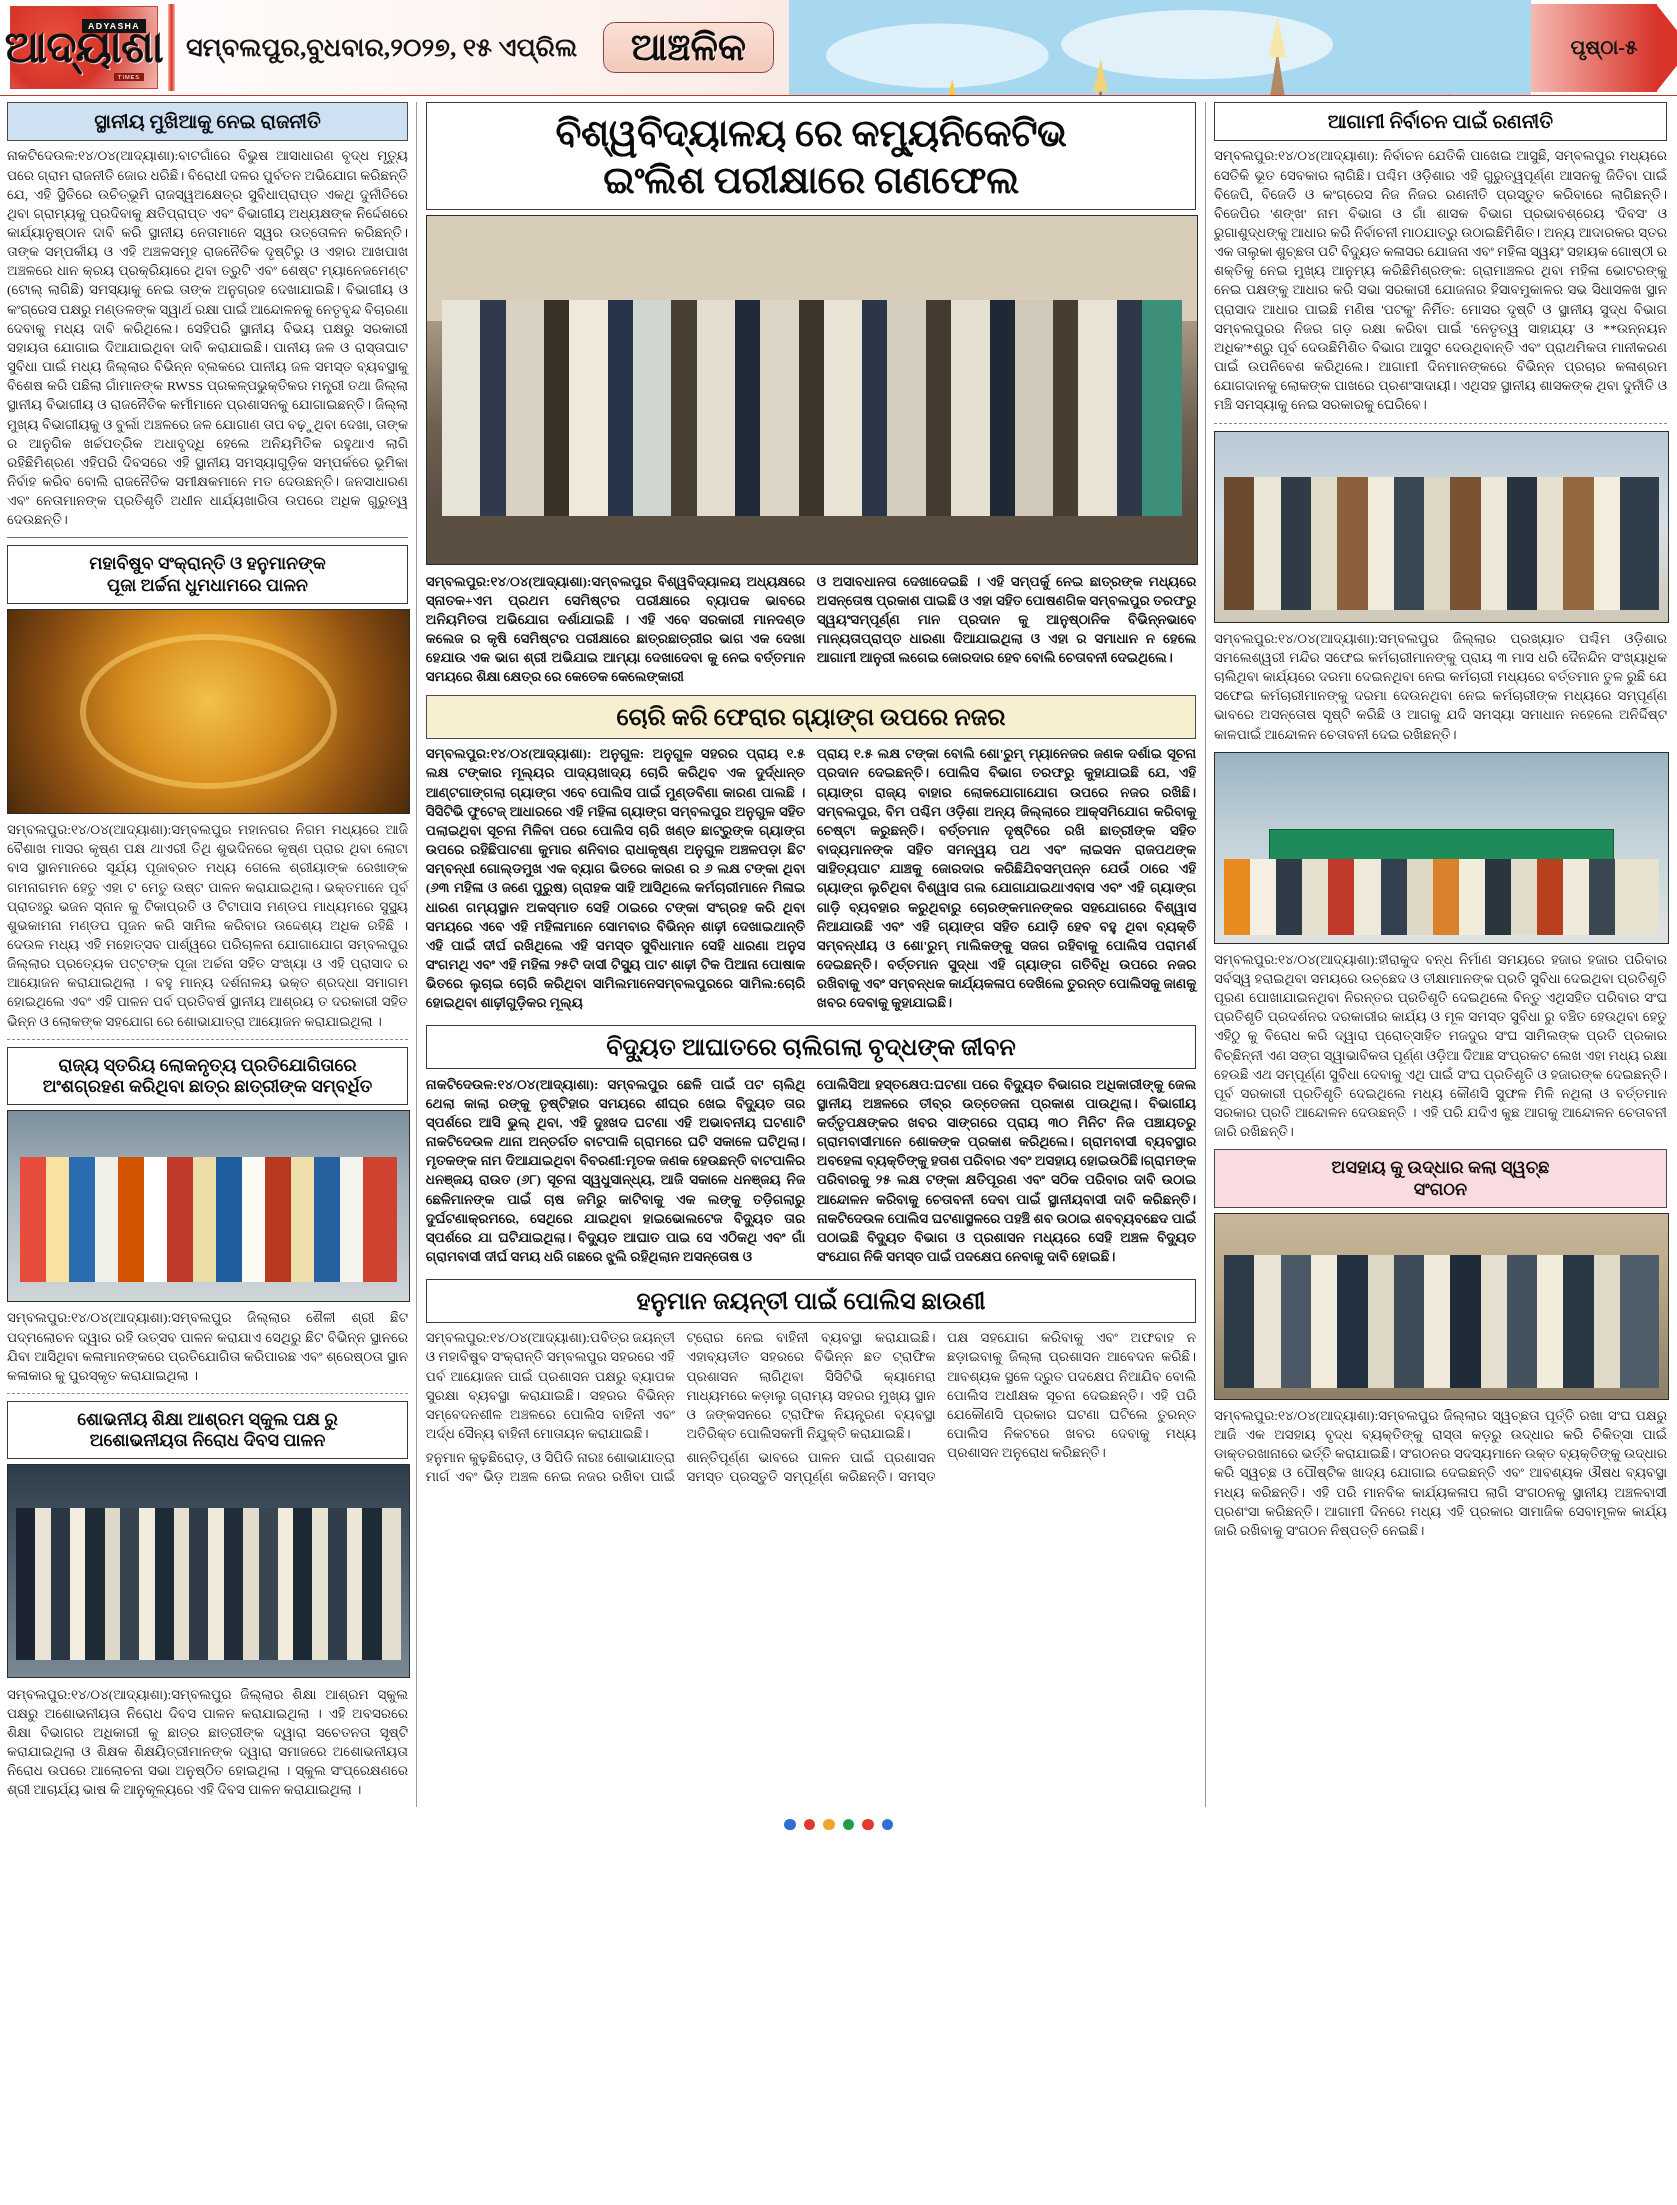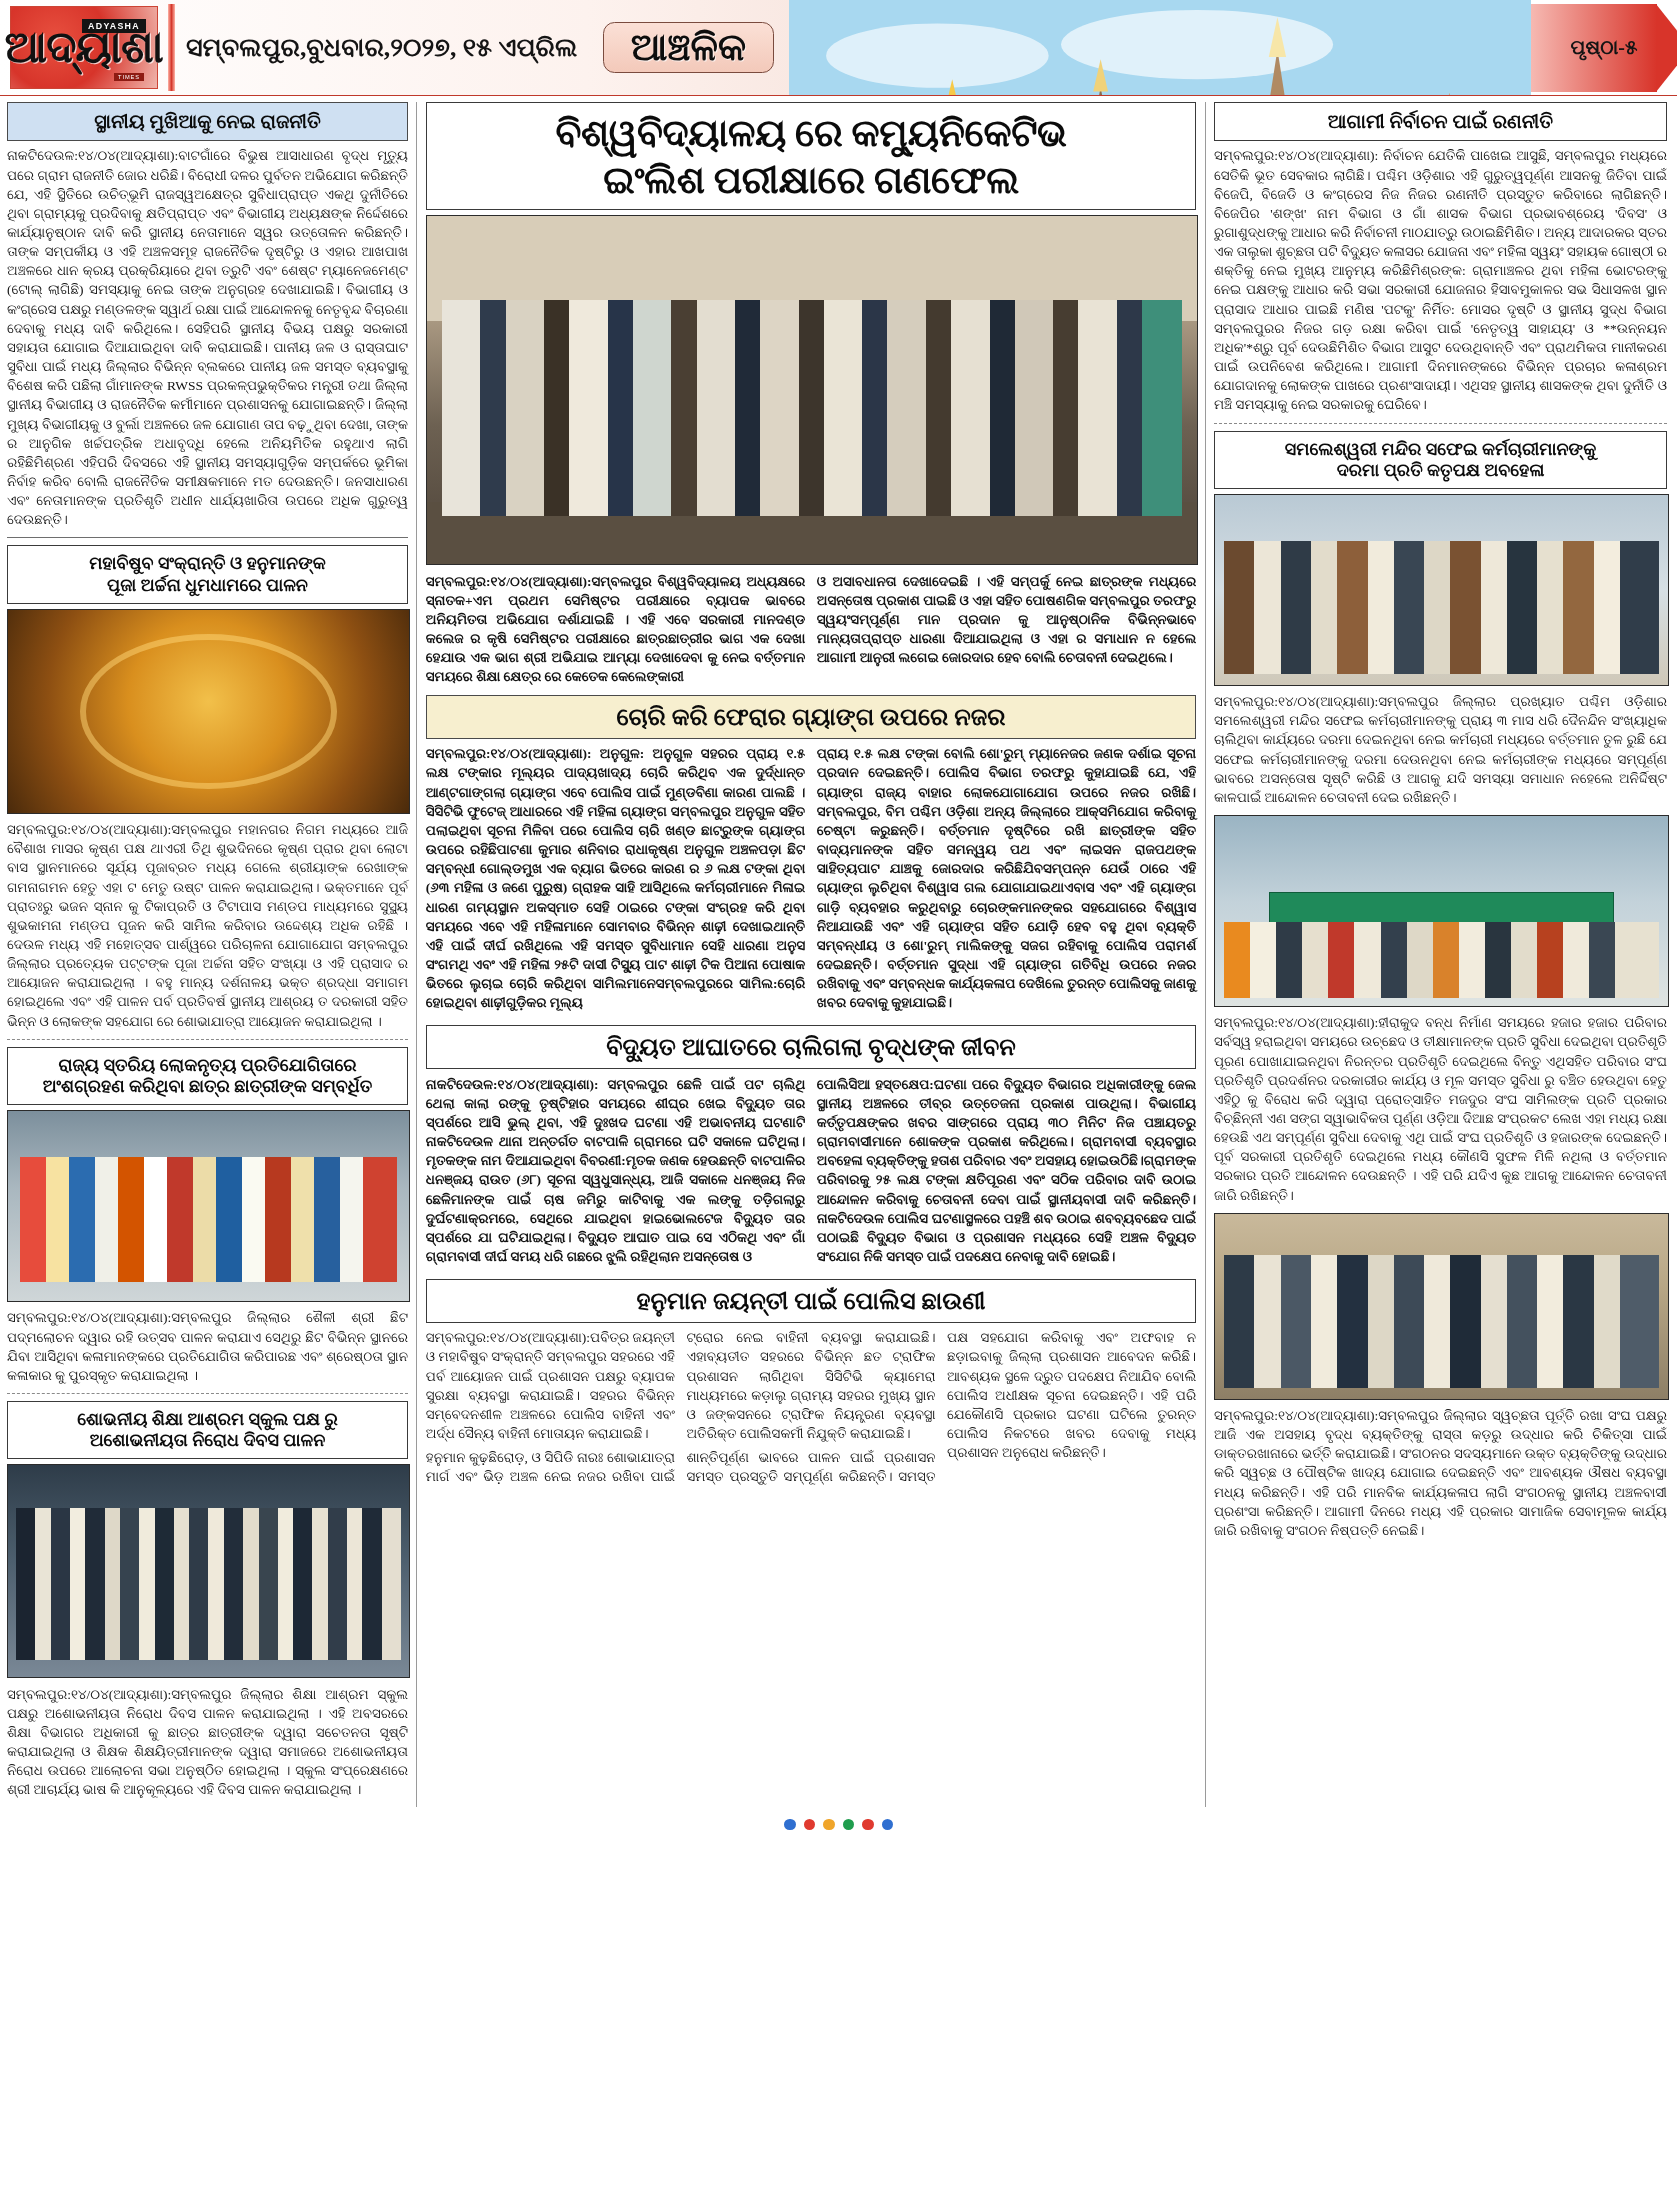--- a/index.html
+++ b/index.html
@@ -384,40 +384,40 @@
       <div class="article">
         <div class="hl-box plain">
           <div class="headline h-sm">ଆଗାମୀ ନିର୍ବାଚନ ପାଇଁ ରଣନୀତି</div>
         </div>
         <div class="body-text cols-1">ସମ୍ବଲପୁର:୧୪/୦୪(ଆଦ୍ୟାଶା): ନିର୍ବାଚନ ଯେତିକି ପାଖେଇ ଆସୁଛି, ସମ୍ବଲପୁର ମଧ୍ୟରେ ସେତିକି ଭୂତ ସେବକାର ଲାଗିଛି। ପଶ୍ଚିମ ଓଡ଼ିଶାର ଏହି ଗୁରୁତ୍ୱପୂର୍ଣ୍ଣ ଆସନକୁ ଜିତିବା ପାଇଁ ବିଜେପି, ବିଜେଡି ଓ କଂଗ୍ରେସ ନିଜ ନିଜର ରଣନୀତି ପ୍ରସ୍ତୁତ କରିବାରେ ଲାଗିଛନ୍ତି। ବିଜେପିର 'ଶଙ୍ଖ' ନାମ ବିଭାଗ ଓ ଗାଁ ଶାସକ ବିଭାଗ ପ୍ରଭାବଶ୍ରେୟ 'ଦିବସ' ଓ ରୁଗାଶୁଦ୍ଧଙ୍କୁ ଆଧାର କରି ନିର୍ବାଚନୀ ମାଠଯାତ୍ରୁ ଉଠାଇଛିମିଶିତ। ଅନ୍ୟ ଆଦାରକର ସ୍ତର ଏକ ତାଲୁକା ଶୁଚ୍ଛତା ପଟି ବିଦ୍ୟୁତ କଳାସର ଯୋଜନା ଏବଂ ମହିଳା ସ୍ୱୟଂ ସହାୟକ ଗୋଷ୍ଠୀ ର ଶକ୍ତିକୁ ନେଇ ମୁଖ୍ୟ ଆନୁମ୍ୟ କରିଛିମିଶ୍ରଙ୍କ: ଗ୍ରାମାଞ୍ଚଳର ଥିବା ମହିଳା ଭୋଟରଙ୍କୁ ନେଇ ପକ୍ଷଙ୍କୁ ଆଧାର କରି ସଭା ସରକାରୀ ଯୋଜନାର ହିସାବମୁକାଳର ସଭ ସିଧାସଳଖ ସ୍ଥାନ ପ୍ରାସାଦ ଆଧାର ପାଇଛି ମଣିଷ 'ପଟକୁ' ନିର୍ମିତ: ମୋସର ଦୃଷ୍ଟି ଓ ସ୍ଥାନୀୟ ସୁଦ୍ଧ ବିଭାଗ ସମ୍ବଲପୁରର ନିଜର ଗଡ଼ ରକ୍ଷା କରିବା ପାଇଁ 'ନେତୃତ୍ୱ ସାହାଯ୍ୟ' ଓ **ଉନ୍ନୟନ ଅଧିକ'*ଶ୍ରୁ ପୂର୍ବ ଦେଉଛିମିଶିତ ବିଭାଗ ଆସୁଟ ଦେଉଥିବାନ୍ତି ଏବଂ ପ୍ରାଥମିକତା ମାନୀକରଣ ପାଇଁ ଉପନିବେଶ କରିଥିଲେ। ଆଗାମୀ ଦିନମାନଙ୍କରେ ବିଭିନ୍ନ ପ୍ରଚାର କଳାଶ୍ରମ ଯୋଗଦାନକୁ ଲୋକଙ୍କ ପାଖରେ ପ୍ରଶଂସାଦାୟୀ। ଏଥିସହ ସ୍ଥାନୀୟ ଶାସକଙ୍କ ଥିବା ଦୁର୍ନୀତି ଓ ମଞ୍ଚି ସମସ୍ୟାକୁ ନେଇ ସରକାରକୁ ଘେରିବେ।</div>
       </div>
 
       <div class="sep-dash"></div>
 
       <div class="article">
-        <div class="hl-box plain">
-          <div class="headline h-xs">ସମଲେଶ୍ୱରୀ ମନ୍ଦିର ସଫେଇ କର୍ମଚାରୀମାନଙ୍କୁ</div>
-          <div class="headline h-xs">ଦରମା ପ୍ରତି କତୃପକ୍ଷ ଅବହେଳା</div>
-        </div>
         <div class="photo ph-temple" style="height:190px">
           <span class="row"></span>
         </div>
         <div class="body-text cols-1">ସମ୍ବଲପୁର:୧୪/୦୪(ଆଦ୍ୟାଶା):ସମ୍ବଲପୁର ଜିଲ୍ଲାର ପ୍ରଖ୍ୟାତ ପଶ୍ଚିମ ଓଡ଼ିଶାର ସମଲେଶ୍ୱରୀ ମନ୍ଦିର ସଫେଇ କର୍ମଚାରୀମାନଙ୍କୁ ପ୍ରାୟ ୩ ମାସ ଧରି ଦୈନନ୍ଦିନ ସଂଖ୍ୟାଧିକ ଚାଲିଥିବା କାର୍ଯ୍ୟରେ ଦରମା ଦେଇନଥିବା ନେଇ କର୍ମଚାରୀ ମଧ୍ୟରେ ବର୍ତ୍ତମାନ ତୁଳ ରୁଛି ଯେ ସଫେଇ କର୍ମଚାରୀମାନଙ୍କୁ ଦରମା ଦେଉନଥିବା ନେଇ କର୍ମଚାରୀଙ୍କ ମଧ୍ୟରେ ସମ୍ପୂର୍ଣ୍ଣ ଭାବରେ ଅସନ୍ତୋଷ ସୃଷ୍ଟି କରିଛି ଓ ଆଗକୁ ଯଦି ସମସ୍ୟା ସମାଧାନ ନହେଲେ ଅନିର୍ଦ୍ଦିଷ୍ଟ କାଳପାଇଁ ଆନ୍ଦୋଳନ ଚେତାବନୀ ଦେଇ ରଖିଛନ୍ତି।</div>
       </div>
 
       <div class="article">
         <div class="photo ph-protest" style="height:190px">
           <span class="banner"></span>
           <span class="banner2"></span>
           <span class="row"></span>
         </div>
         <div class="body-text cols-1">ସମ୍ବଲପୁର:୧୪/୦୪(ଆଦ୍ୟାଶା):ହୀରାକୁଦ ବନ୍ଧ ନିର୍ମାଣ ସମୟରେ ହଜାର ହଜାର ପରିବାର ସର୍ବସ୍ୱ ହରାଇଥିବା ସମୟରେ ଉଚ୍ଛେଦ ଓ ତୀକ୍ଷାମାନଙ୍କ ପ୍ରତି ସୁବିଧା ଦେଇଥିବା ପ୍ରତିଶୃତି ପୂରଣ ପୋଖାଯାଇନଥିବା ନିରନ୍ତର ପ୍ରତିଶୃତି ଦେଇଥିଲେ ବିନ୍ତୁ ଏଥିସହିତ ପରିବାର ସଂଘ ପ୍ରତିଶୃତି ପ୍ରଦର୍ଶନର ଦରକାରୀର କାର୍ଯ୍ୟ ଓ ମୂଳ ସମସ୍ତ ସୁବିଧା ରୁ ବଞ୍ଚିତ ହେଉଥିବା ହେତୁ ଏହିଠୁ କୁ ବିରୋଧ କରି ଦ୍ୱାରା ପ୍ରୋତ୍ସାହିତ ମଜଦୁର ସଂଘ ସାମିଲଙ୍କ ପ୍ରତି ପ୍ରକାର ବିଚ୍ଛିନ୍ନୀ ଏଣ ସଙ୍ଗ ସ୍ୱାଭାବିକତା ପୂର୍ଣ୍ଣ ଓଡ଼ିଆ ଦିଆଛ ସଂପ୍ରକଟ ଲେଖ ଏହା ମଧ୍ୟ ରକ୍ଷା ହେଉଛି ଏଥ ସମ୍ପୂର୍ଣ୍ଣ ସୁବିଧା ଦେବାକୁ ଏଥି ପାଇଁ ସଂଘ ପ୍ରତିଶୃତି ଓ ହଜାରଙ୍କ ଦେଇଛନ୍ତି। ପୂର୍ବ ସରକାରୀ ପ୍ରତିଶୃତି ଦେଇଥିଲେ ମଧ୍ୟ କୌଣସି ସୁଫଳ ମିଳି ନଥିଲା ଓ ବର୍ତ୍ତମାନ ସରକାର ପ୍ରତି ଆନ୍ଦୋଳନ ଦେଉଛନ୍ତି । ଏହି ପରି ଯଦିଏ କୁଛ ଆଗକୁ ଆନ୍ଦୋଳନ ଚେତାବନୀ ଜାରି ରଖିଛନ୍ତି।</div>
       </div>
 
       <div class="article">
+        <div class="hl-box pink">
+          <div class="headline h-xs">ଅସହାୟ କୁ ଉଦ୍ଧାର କଲା ସ୍ୱଚ୍ଛ</div>
+          <div class="headline h-xs">ସଂଗଠନ</div>
+        </div>
         <div class="photo ph-group" style="height:185px">
           <span class="row"></span>
         </div>
         <div class="body-text cols-1">ସମ୍ବଲପୁର:୧୪/୦୪(ଆଦ୍ୟାଶା):ସମ୍ବଲପୁର ଜିଲ୍ଲାର ସ୍ୱଚ୍ଛତା ପୂର୍ତ୍ତି ରଖା ସଂଘ ପକ୍ଷରୁ ଆଜି ଏକ ଅସହାୟ ବୃଦ୍ଧ ବ୍ୟକ୍ତିଙ୍କୁ ରାସ୍ତା କଡ଼ରୁ ଉଦ୍ଧାର କରି ଚିକିତ୍ସା ପାଇଁ ଡାକ୍ତରଖାନାରେ ଭର୍ତ୍ତି କରାଯାଇଛି। ସଂଗଠନର ସଦସ୍ୟମାନେ ଉକ୍ତ ବ୍ୟକ୍ତିଙ୍କୁ ଉଦ୍ଧାର କରି ସ୍ୱଚ୍ଛ ଓ ପୌଷ୍ଟିକ ଖାଦ୍ୟ ଯୋଗାଇ ଦେଇଛନ୍ତି ଏବଂ ଆବଶ୍ୟକ ଔଷଧ ବ୍ୟବସ୍ଥା ମଧ୍ୟ କରିଛନ୍ତି। ଏହି ପରି ମାନବିକ କାର୍ଯ୍ୟକଳାପ ଲାଗି ସଂଗଠନକୁ ସ୍ଥାନୀୟ ଅଞ୍ଚଳବାସୀ ପ୍ରଶଂସା କରିଛନ୍ତି। ଆଗାମୀ ଦିନରେ ମଧ୍ୟ ଏହି ପ୍ରକାର ସାମାଜିକ ସେବାମୂଳକ କାର୍ଯ୍ୟ ଜାରି ରଖିବାକୁ ସଂଗଠନ ନିଷ୍ପତ୍ତି ନେଇଛି।</div>
       </div>
 
     </div>
   </div>
 
   <div class="footer-dots">

